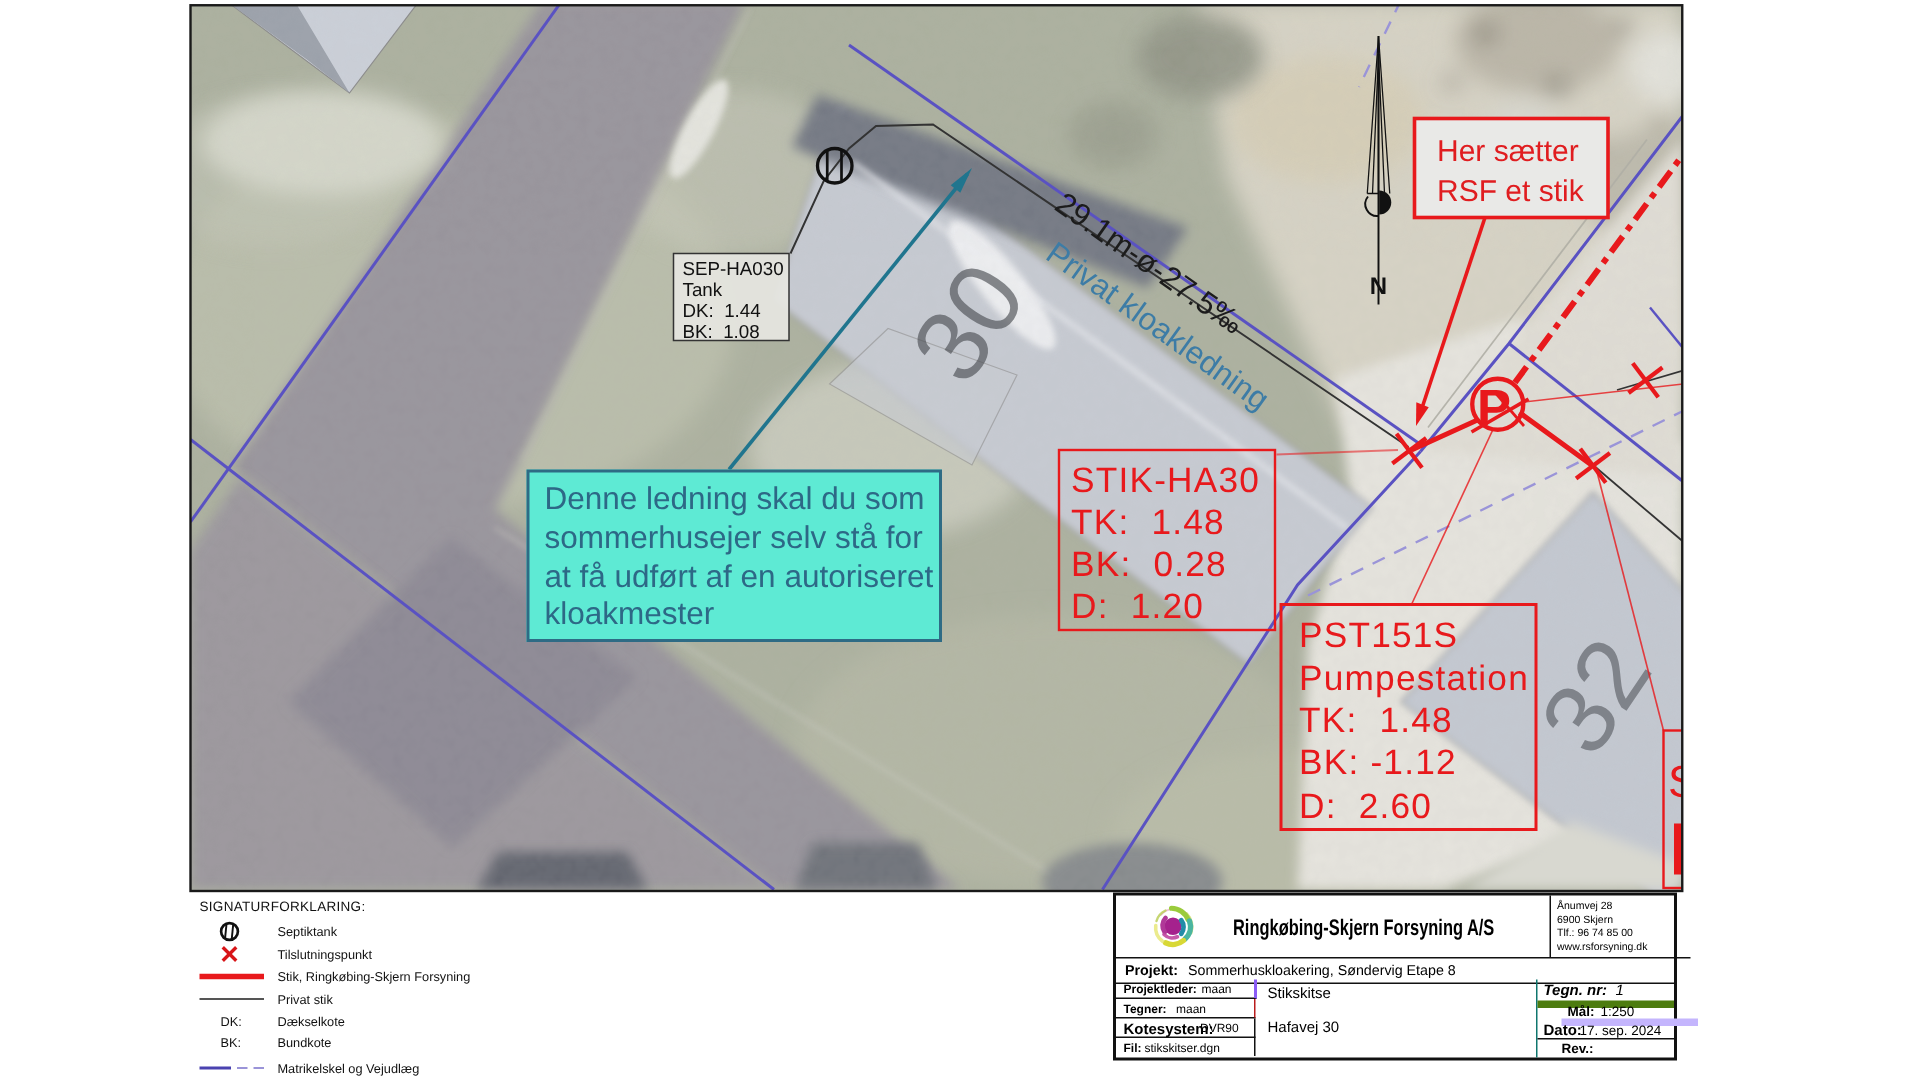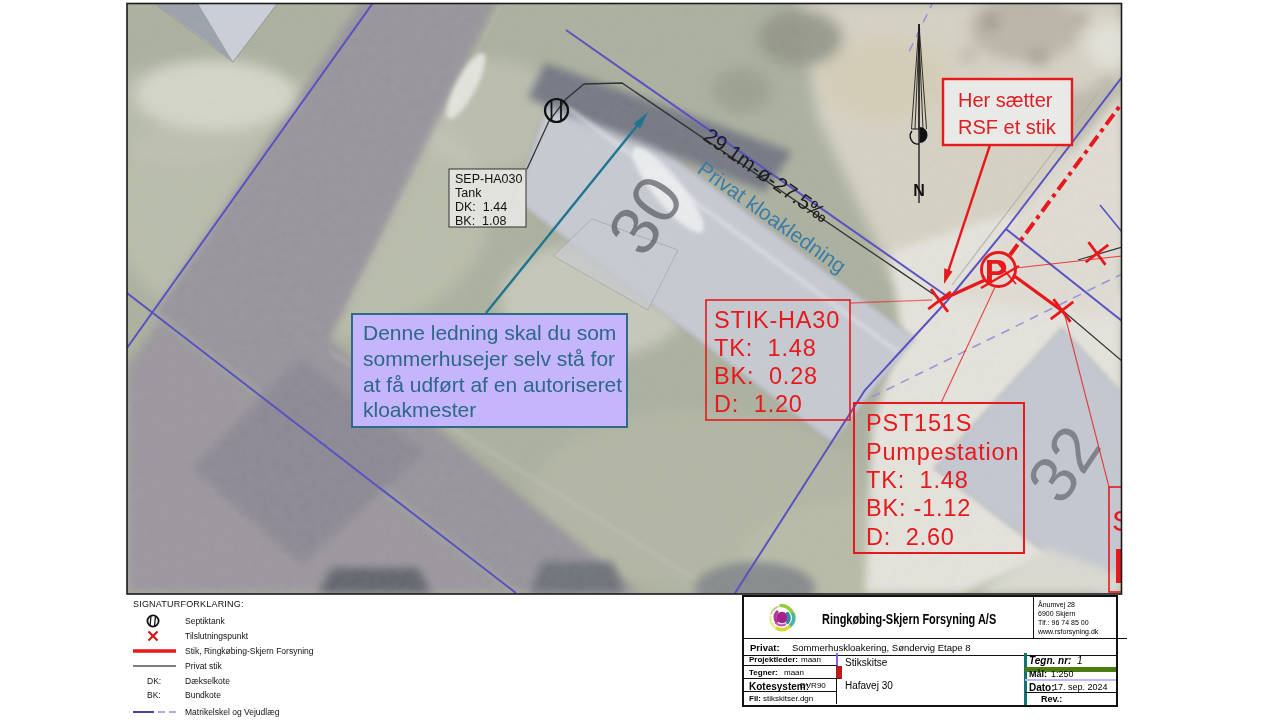--- a/index.html
+++ b/index.html
@@ -240,21 +240,21 @@
     <g>
       <rect x="1109" y="487" width="60" height="105" fill="none" stroke="#e8191c" stroke-width="1.6"></rect>
       <text x="1112" y="531" font-size="30" fill="#e8191c">S</text>
       <rect x="1116" y="549" width="20" height="34" fill="#e8191c"></rect>
     </g>
   </g>
 
   <rect x="127" y="3.5" width="994.5" height="590.5" fill="none" stroke="#1a1a1a" stroke-width="1.6"></rect>
 </svg>
 
-<div class="abs" style="left:351px;top:313px;width:277px;height:115px;background:#c4b5fd;border:2px solid #2e6b85;box-sizing:border-box;overflow:hidden;">
+<div class="abs" style="left:351px;top:313px;width:277px;height:115px;background:#5eead4;border:2px solid #2e6b85;box-sizing:border-box;overflow:hidden;">
 <div style="margin:5px 0 0 10px;width:262px;font-size:21px;line-height:25.8px;color:#2d6886;">Denne ledning skal du som sommerhusejer selv stå for at få udført af en autoriseret kloakmester</div>
     </div>
 
 <svg class="abs" style="left:127px;top:594px" width="340" height="126" viewBox="0 0 340 126">
 
   <text x="6" y="13" font-size="9" letter-spacing=".2" fill="#111">SIGNATURFORKLARING:</text>
 
   <g stroke="#111" fill="none">
     <circle cx="26" cy="27" r="5.6" stroke-width="1.8"></circle>
     <line x1="24" y1="22" x2="23" y2="32" stroke-width="1.3"></line>
@@ -311,54 +311,54 @@
     </svg>
 
     <div class="abs" style="left:78px;top:13px;font-size:15px;font-weight:bold;white-space:nowrap;transform:scaleX(.73);transform-origin:left;">Ringkøbing-Skjern Forsyning A/S</div>
 
     <div class="abs" style="left:289px;top:0;width:0;height:41px;border-left:1px solid #111;"></div>
 
     <div class="abs" style="left:294px;top:3px;font-size:7px;line-height:9px;">Ånumvej 28<br>6900 Skjern<br>Tlf.: 96 74 85 00<br>www.rsforsyning.dk</div>
   </div>
 
   <div class="abs" style="left:0;top:42.5px;width:372px;height:15px;border-bottom:1.5px solid #111;">
-    <span class="abs" style="left:6px;top:2px;font-size:9.5px;font-weight:bold;">Privat:</span>
+    <span class="abs" style="left:6px;top:2px;font-size:9.5px;font-weight:bold;">Projekt:</span>
     <span class="abs" style="left:48px;top:2px;font-size:9.5px;">Sommerhuskloakering, Søndervig Etape 8</span>
   </div>
 
   <div class="abs" style="left:0;top:56px;width:92px;height:52px;">
     <div class="abs" style="left:0;top:0;width:92px;height:12px;border-bottom:1px solid #111;border-right:2px solid #8b5cf6;">
           <b style="font-size:8px;position:absolute;left:5px;top:2px;">Projektleder:</b>
           <span style="font-size:8px;position:absolute;left:57px;top:2px;">maan</span>
         </div>
-    <div class="abs" style="left:0;top:13px;width:92px;height:12px;border-bottom:1px solid #111;border-right:6px solid #b91c1c;">
+    <div class="abs" style="left:0;top:13px;width:92px;height:12px;border-bottom:1px solid #111;border-right:1px solid #b91c1c;">
           <b style="font-size:8px;position:absolute;left:5px;top:2px;">Tegner:</b>
           <span style="font-size:8px;position:absolute;left:40px;top:2px;">maan</span>
         </div>
     <div class="abs" style="left:0;top:26px;width:92px;height:12px;border-bottom:1px solid #111;border-right:1px solid #111;">
           <b style="font-size:10px;position:absolute;left:5px;top:2px;">Kotesystem:</b>
           <span style="font-size:8px;position:absolute;left:56px;top:2px;">DVR90</span>
         </div>
     <div class="abs" style="left:0;top:39px;width:92px;height:12px;border-right:1px solid #111;">
           <b style="font-size:8px;position:absolute;left:5px;top:2px;">Fil:</b>
           <span style="font-size:8px;position:absolute;left:19px;top:2px;">stikskitser.dgn</span>
         </div>
   </div>
 
-  <div class="abs" style="left:93px;top:56px;width:187px;height:52px;border-right:3px solid #0f766e;">
+  <div class="abs" style="left:93px;top:56px;width:187px;height:52px;border-right:1px solid #0f766e;">
     <div class="abs" style="left:8px;top:4px;font-size:10px;">Stikskitse</div>
     <div class="abs" style="left:8px;top:27px;font-size:10px;">Hafavej 30</div>
   </div>
 
   <div class="abs" style="left:281px;top:56px;width:91px;height:52px;">
     <div class="abs" style="left:0;top:0;width:91px;height:14px;border-bottom:5px solid #4d7c0f;font-style:italic;">
           <b style="font-size:10px;position:absolute;left:4px;top:2px;">Tegn. nr:</b>
           <span style="font-size:10px;position:absolute;left:52px;top:2px;">1</span>
         </div>
-    <div class="abs" style="left:0;top:15px;width:91px;height:11px;border-bottom:2px solid #c4b5fd;">
+    <div class="abs" style="left:16px;top:15px;width:91px;height:11px;border-bottom:5px solid #c4b5fd;">
           <b style="font-size:9px;position:absolute;left:4px;top:1px;">Mål:</b>
           <span style="font-size:9px;position:absolute;left:26px;top:1px;">1:250</span>
         </div>
     <div class="abs" style="left:0;top:27px;width:91px;height:12px;border-bottom:1px solid #111;">
           <b style="font-size:10px;position:absolute;left:4px;top:2px;">Dato:</b>
           <span style="font-size:9px;position:absolute;left:28px;top:2px;">17. sep. 2024</span>
         </div>
     <div class="abs" style="left:0;top:40px;width:91px;height:12px;">
           <b style="font-size:9px;position:absolute;left:4px;top:1px;padding-left:12px;">Rev.:</b>
         </div>

